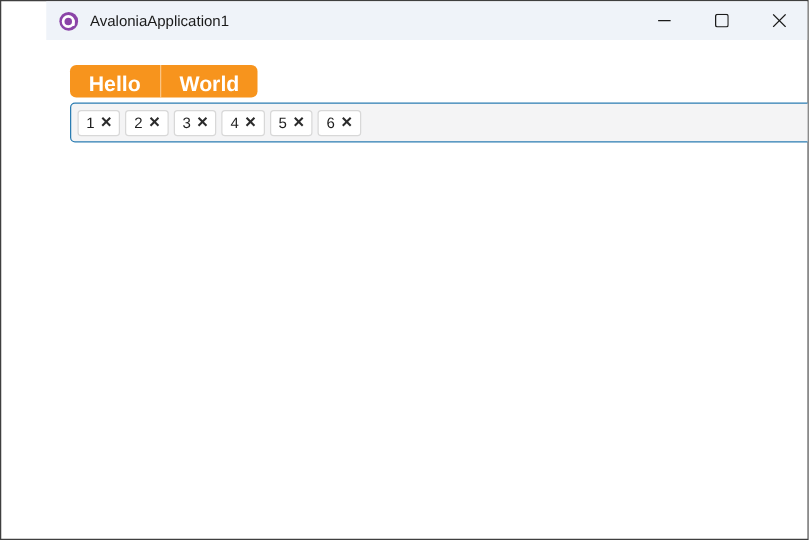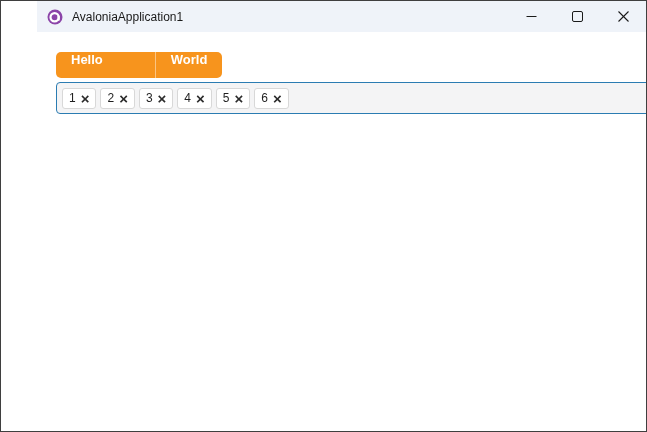--- a/index.html
+++ b/index.html
@@ -57,28 +57,28 @@
     display: inline-flex;
     margin: 20px 0 0 19px;
     height: 26px;
     background: #f7941d;
     border-radius: 5px;
     align-items: stretch;
     overflow: hidden;
   }
   .tab {
     display: flex;
-    align-items: flex-start;
+    align-items: flex-end;
     padding: 0 15px;
     color: #ffffff;
     font-weight: bold;
-    font-size: 13px;
+    font-size: 17px;
     white-space: nowrap;
   }
-  .tab + .tab { border-left: 1px solid rgba(255,255,255,0.45); margin-left: 37px; }
+  .tab + .tab { border-left: 1px solid rgba(255,255,255,0.45); }
   .chips-box {
     margin: 4px 20px 0 19px;
     width: 606px;
     height: 32px;
     border: 1.5px solid #2b7cb2;
     border-radius: 4px;
     background: #f4f4f5;
     display: flex;
     align-items: center;
     padding: 0 5px;

